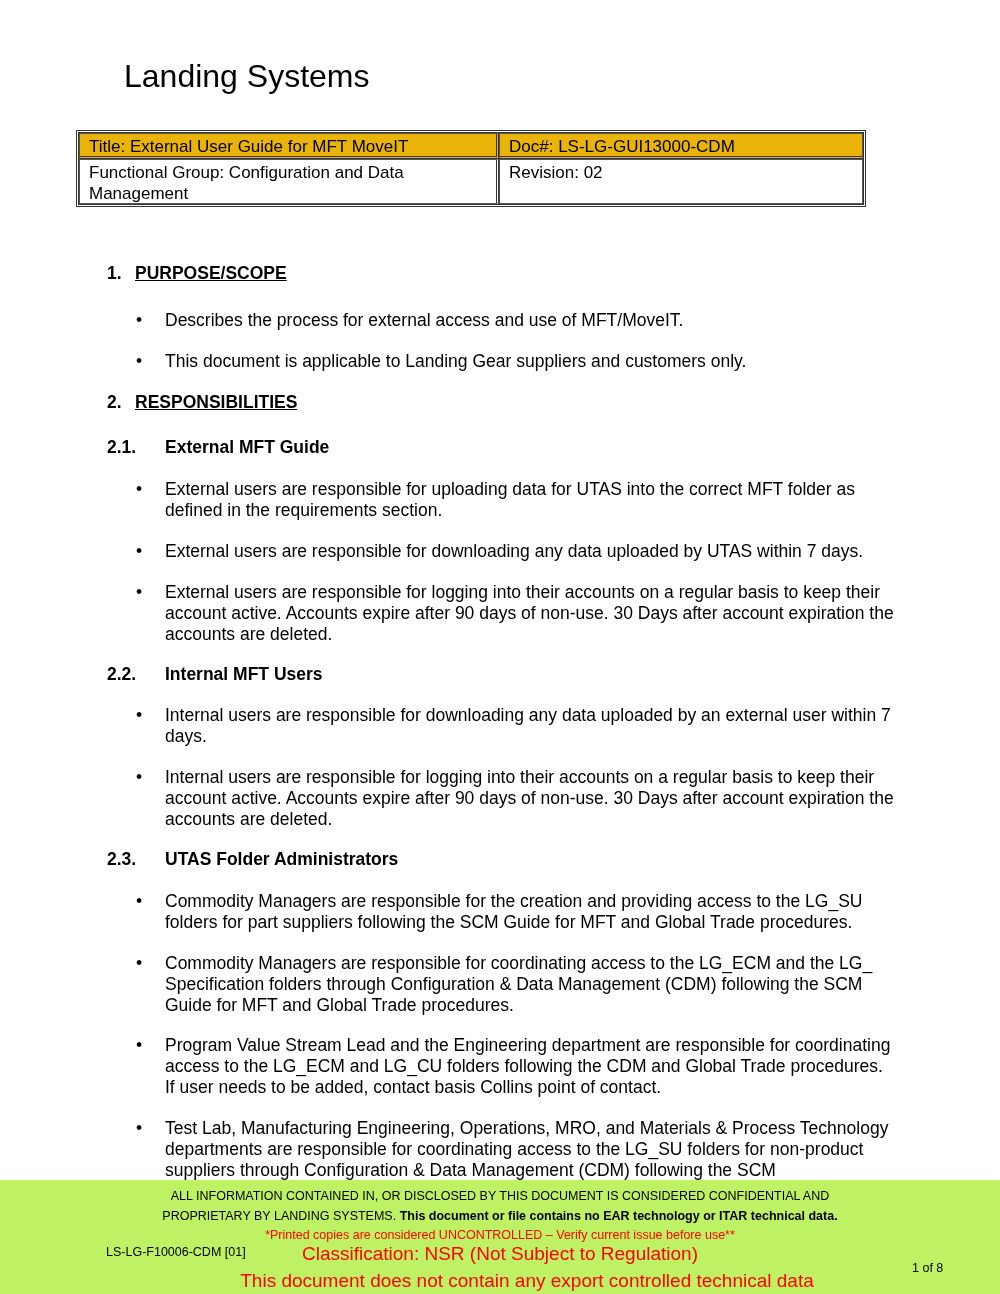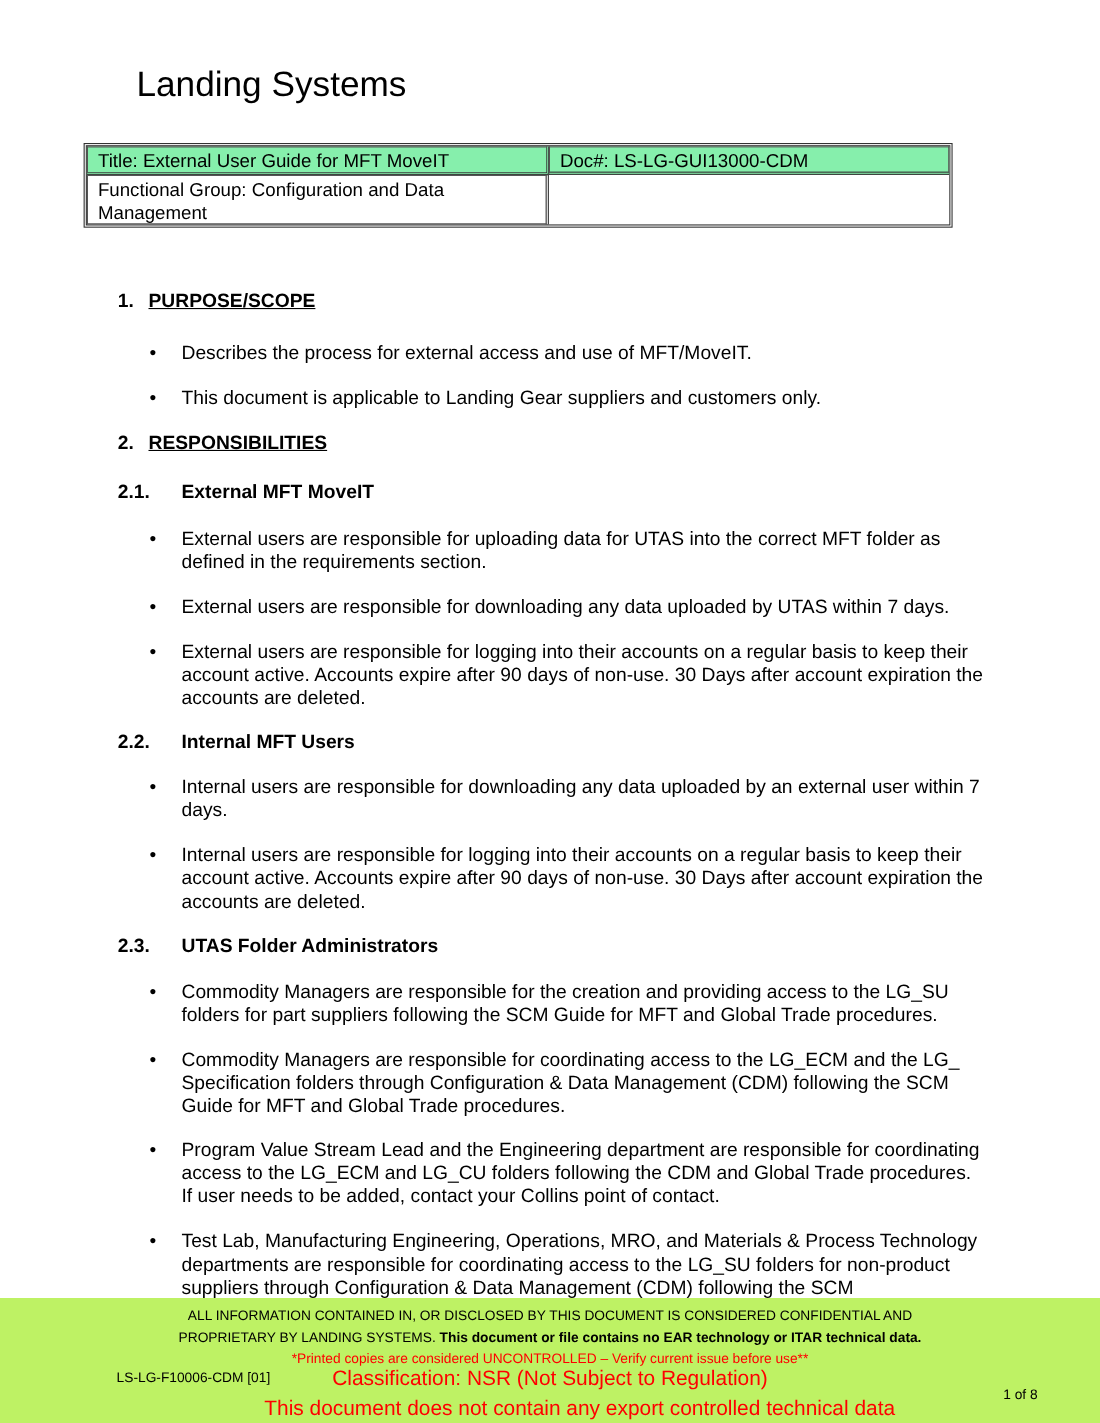--- a/index.html
+++ b/index.html
@@ -13,21 +13,21 @@
     }
     .hdr-table {
       position: absolute; left: 76px; top: 130px; width: 790px;
       border: 3px double #333; box-sizing: border-box;
       display: grid; grid-template-columns: 420px 1fr;
     }
     .hdr-cell {
       font-size: 17px; line-height: 21px; padding: 2px 8px 1px 9px;
       border: 1px solid #555; box-sizing: border-box;
     }
-    .hdr-row1 { background: #86efac; height: 26px; border-bottom: 3px double #333; }
+    .hdr-row1 { background: #eab308; height: 26px; border-bottom: 3px double #333; }
     .hdr-row2 { height: 45px; }
     .hdr-left { border-right: 3px double #333; }
 
     .content { position: absolute; left: 0; top: 0; width: 1000px; }
     .h1 {
       position: absolute; left: 107px; font-size: 17.5px; font-weight: bold;
     }
     .h1 .num { display: inline-block; width: 28px; }
     .h1 .txt { text-decoration: underline; }
     .h2 {
@@ -53,20 +53,21 @@
   </style>
 </head>
 <body>
 
 <div class="brand">Landing Systems</div>
 
 <div class="hdr-table">
   <div class="hdr-cell hdr-row1 hdr-left">Title: External User Guide for MFT MoveIT</div>
   <div class="hdr-cell hdr-row1">Doc#: LS-LG-GUI13000-CDM</div>
   <div class="hdr-cell hdr-row2 hdr-left">Functional Group: Configuration and Data Management</div>
+  <div class="hdr-cell hdr-row2">Revision: 02</div>
 </div>
 
 <div class="content">
 
   <div class="h1" style="top:263px;">
     <span class="num">1.</span><span class="txt">PURPOSE/SCOPE</span>
   </div>
   <div class="bullet" style="top:310px;">
     <span class="dot">•</span>
     <span class="btxt">Describes the process for external access and use of MFT/MoveIT.</span>
@@ -74,21 +75,21 @@
   <div class="bullet" style="top:351px;">
     <span class="dot">•</span>
     <span class="btxt">This document is applicable to Landing Gear suppliers and customers only.</span>
   </div>
 
   <div class="h1" style="top:392px;">
     <span class="num">2.</span><span class="txt">RESPONSIBILITIES</span>
   </div>
 
   <div class="h2" style="top:437px;">
-    <span class="num">2.1.</span><span>External MFT MoveIT</span>
+    <span class="num">2.1.</span><span>External MFT Guide</span>
   </div>
   <div class="bullet" style="top:479px;">
     <span class="dot">•</span>
     <span class="btxt">External users are responsible for uploading data for UTAS into the correct MFT folder as defined in the requirements section.</span>
   </div>
   <div class="bullet" style="top:541px;">
     <span class="dot">•</span>
     <span class="btxt">External users are responsible for downloading any data uploaded by UTAS within 7 days.</span>
   </div>
   <div class="bullet" style="top:582px;">
@@ -114,21 +115,21 @@
   <div class="bullet" style="top:891px;">
     <span class="dot">•</span>
     <span class="btxt">Commodity Managers are responsible for the creation and providing access to the LG_SU folders for part suppliers following the SCM Guide for MFT and Global Trade procedures.</span>
   </div>
   <div class="bullet" style="top:953px;">
     <span class="dot">•</span>
     <span class="btxt">Commodity Managers are responsible for coordinating access to the LG_ECM and the LG_ Specification folders through Configuration &amp; Data Management (CDM) following the SCM Guide for MFT and Global Trade procedures.</span>
   </div>
   <div class="bullet" style="top:1035px;">
     <span class="dot">•</span>
-    <span class="btxt">Program Value Stream Lead and the Engineering department are responsible for coordinating access to the LG_ECM and LG_CU folders following the CDM and Global Trade procedures. If user needs to be added, contact your Collins point of contact.</span>
+    <span class="btxt">Program Value Stream Lead and the Engineering department are responsible for coordinating access to the LG_ECM and LG_CU folders following the CDM and Global Trade procedures. If user needs to be added, contact basis Collins point of contact.</span>
   </div>
   <div class="bullet" style="top:1118px;">
     <span class="dot">•</span>
     <span class="btxt">Test Lab, Manufacturing Engineering, Operations, MRO, and Materials &amp; Process Technology departments are responsible for coordinating access to the LG_SU folders for non-product suppliers through Configuration &amp; Data Management (CDM) following the SCM</span>
   </div>
 </div>
 
 <div style="position:absolute; left:0; top:1180px; width:1000px; height:114px; background:#bef264;">
   <div class="footer-line" style="top:8px;">ALL INFORMATION CONTAINED IN, OR DISCLOSED BY THIS DOCUMENT IS CONSIDERED CONFIDENTIAL AND</div>
   <div class="footer-line" style="top:28px;"><span>PROPRIETARY BY LANDING SYSTEMS. </span><b>This document or file contains no EAR technology or ITAR technical data.</b></div>

